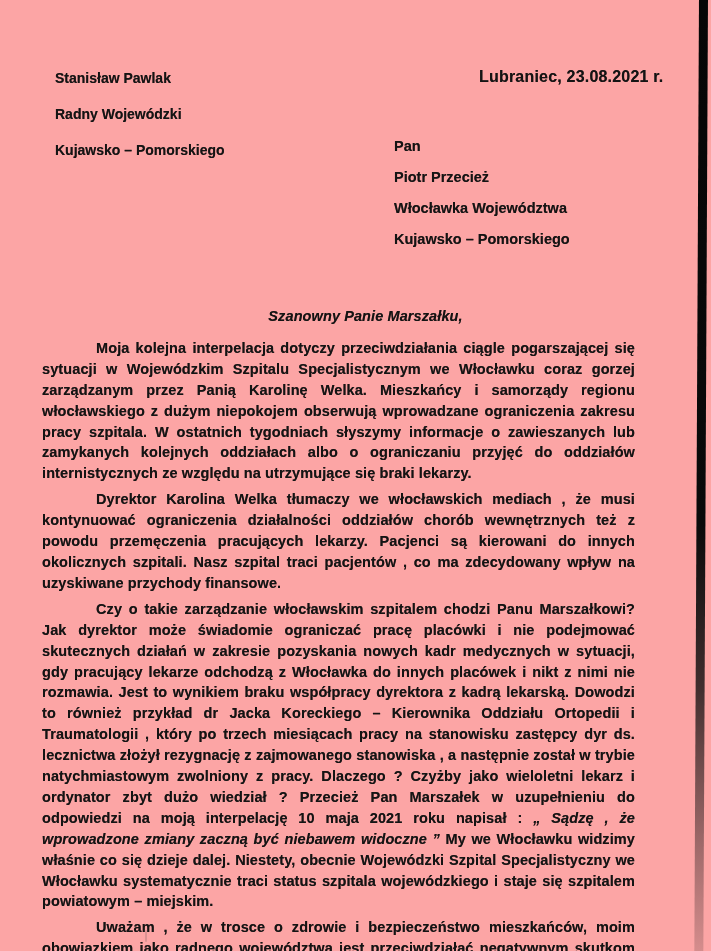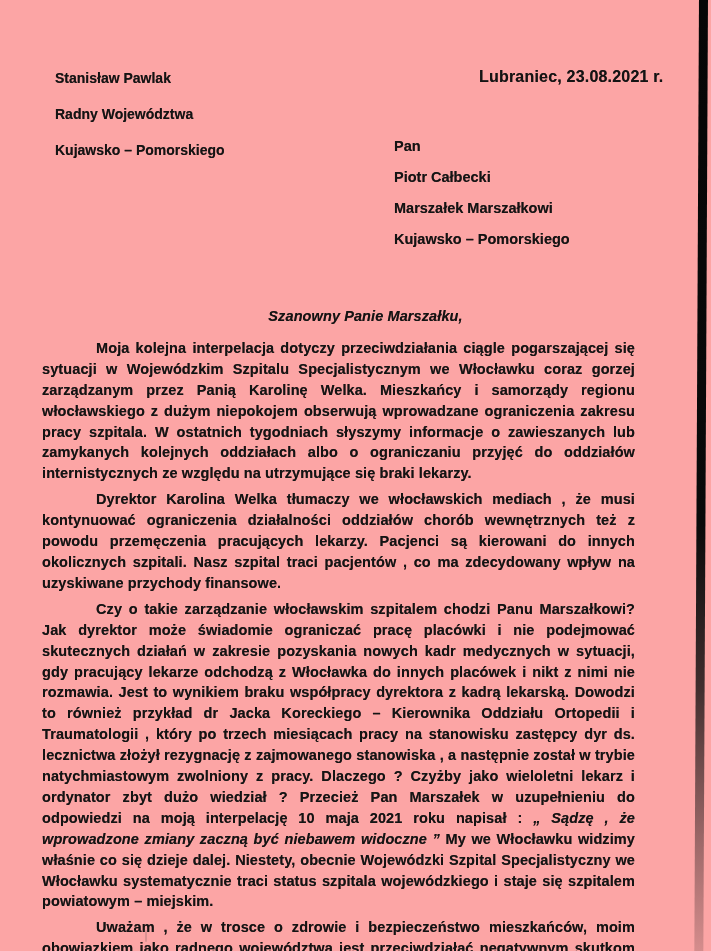--- a/index.html
+++ b/index.html
@@ -96,30 +96,30 @@
     border-radius: 1px;
   }
 </style>
 </head>
 <body>
 
 <div class="page">
 
   <div class="sender">
     <div>Stanisław Pawlak</div>
-    <div>Radny Województwa</div>
+    <div>Radny Wojewódzki</div>
     <div>Kujawsko – Pomorskiego</div>
   </div>
 
   <div class="dateline">Lubraniec, 23.08.2021 r.</div>
 
   <div class="recipient">
     <div>Pan</div>
-    <div>Piotr Całbecki</div>
-    <div>Marszałek Marszałkowi</div>
+    <div>Piotr Przecież</div>
+    <div>Włocławka Województwa</div>
     <div>Kujawsko – Pomorskiego</div>
   </div>
 
   <div class="letter-body">
     <div class="greeting">Szanowny Panie Marszałku,</div>
     <p>Moja kolejna interpelacja dotyczy przeciwdziałania ciągle pogarszającej się sytuacji w Wojewódzkim Szpitalu Specjalistycznym we Włocławku coraz gorzej zarządzanym przez Panią Karolinę Welka. Mieszkańcy i samorządy regionu włocławskiego z dużym niepokojem obserwują wprowadzane ograniczenia zakresu pracy szpitala. W ostatnich tygodniach słyszymy informacje o zawieszanych lub zamykanych kolejnych oddziałach albo o ograniczaniu przyjęć do oddziałów internistycznych ze względu na utrzymujące się braki lekarzy.</p>
     <p>Dyrektor Karolina Welka tłumaczy we włocławskich mediach , że musi kontynuować ograniczenia działalności oddziałów chorób wewnętrznych też z powodu przemęczenia pracujących lekarzy. Pacjenci są kierowani do innych okolicznych szpitali. Nasz szpital traci pacjentów , co ma zdecydowany wpływ na uzyskiwane przychody finansowe.</p>
     <p><span>Czy o takie zarządzanie włocławskim szpitalem chodzi Panu Marszałkowi? Jak dyrektor może świadomie ograniczać pracę placówki i nie podejmować skutecznych działań w zakresie pozyskania nowych kadr medycznych w sytuacji, gdy pracujący lekarze odchodzą z Włocławka do innych placówek i nikt z nimi nie rozmawia. Jest to wynikiem braku współpracy dyrektora z kadrą lekarską. Dowodzi to również przykład dr Jacka Koreckiego – Kierownika Oddziału Ortopedii i Traumatologii , który po trzech miesiącach pracy na stanowisku zastępcy dyr ds. lecznictwa złożył rezygnację z zajmowanego stanowiska , a następnie został w trybie natychmiastowym zwolniony z pracy. Dlaczego ? Czyżby jako wieloletni lekarz i ordynator zbyt dużo wiedział ? Przecież Pan Marszałek w uzupełnieniu do odpowiedzi na moją interpelację 10 maja 2021 roku napisał : </span><span class="quote">„ Sądzę , że wprowadzone zmiany zaczną być niebawem widoczne ”</span><span>  My we Włocławku widzimy właśnie co się dzieje dalej. Niestety, obecnie Wojewódzki Szpital Specjalistyczny we Włocławku systematycznie traci status szpitala wojewódzkiego i staje się szpitalem powiatowym – miejskim.</span></p>
     <p>Uważam , że w trosce o zdrowie i bezpieczeństwo mieszkańców, moim obowiązkiem jako radnego województwa jest przeciwdziałać negatywnym skutkom wynikającym ze złego sposobu zarządzania placówką. Dlatego od ponad roku wnoszę do Pana o podjęcie działań zapewniających radykalne zmiany.</p>
   </div>

